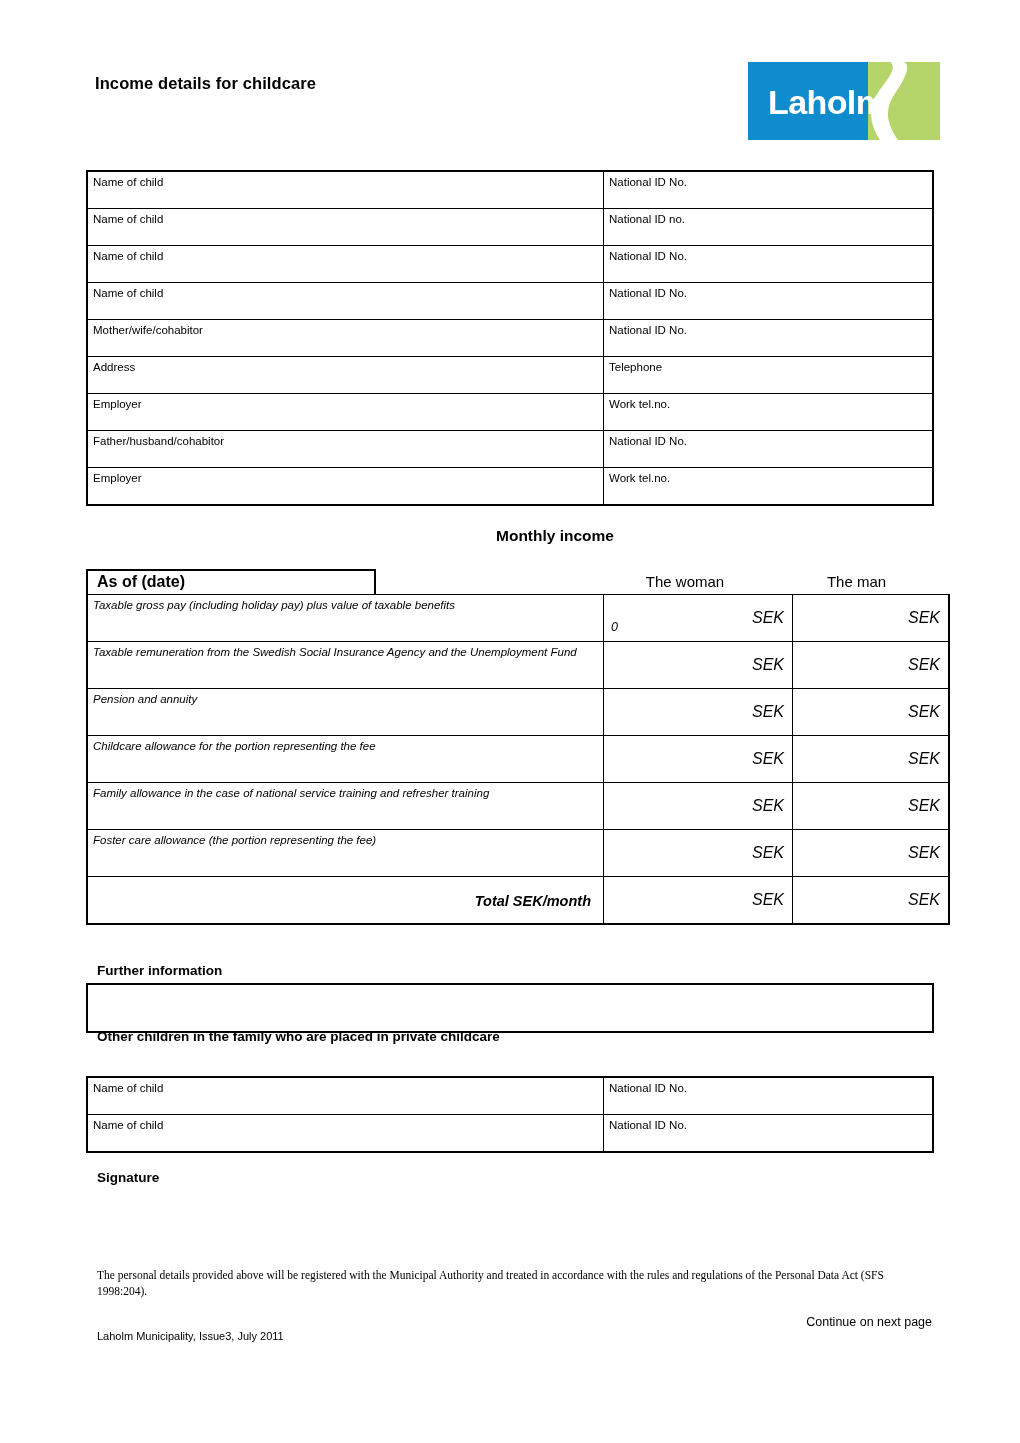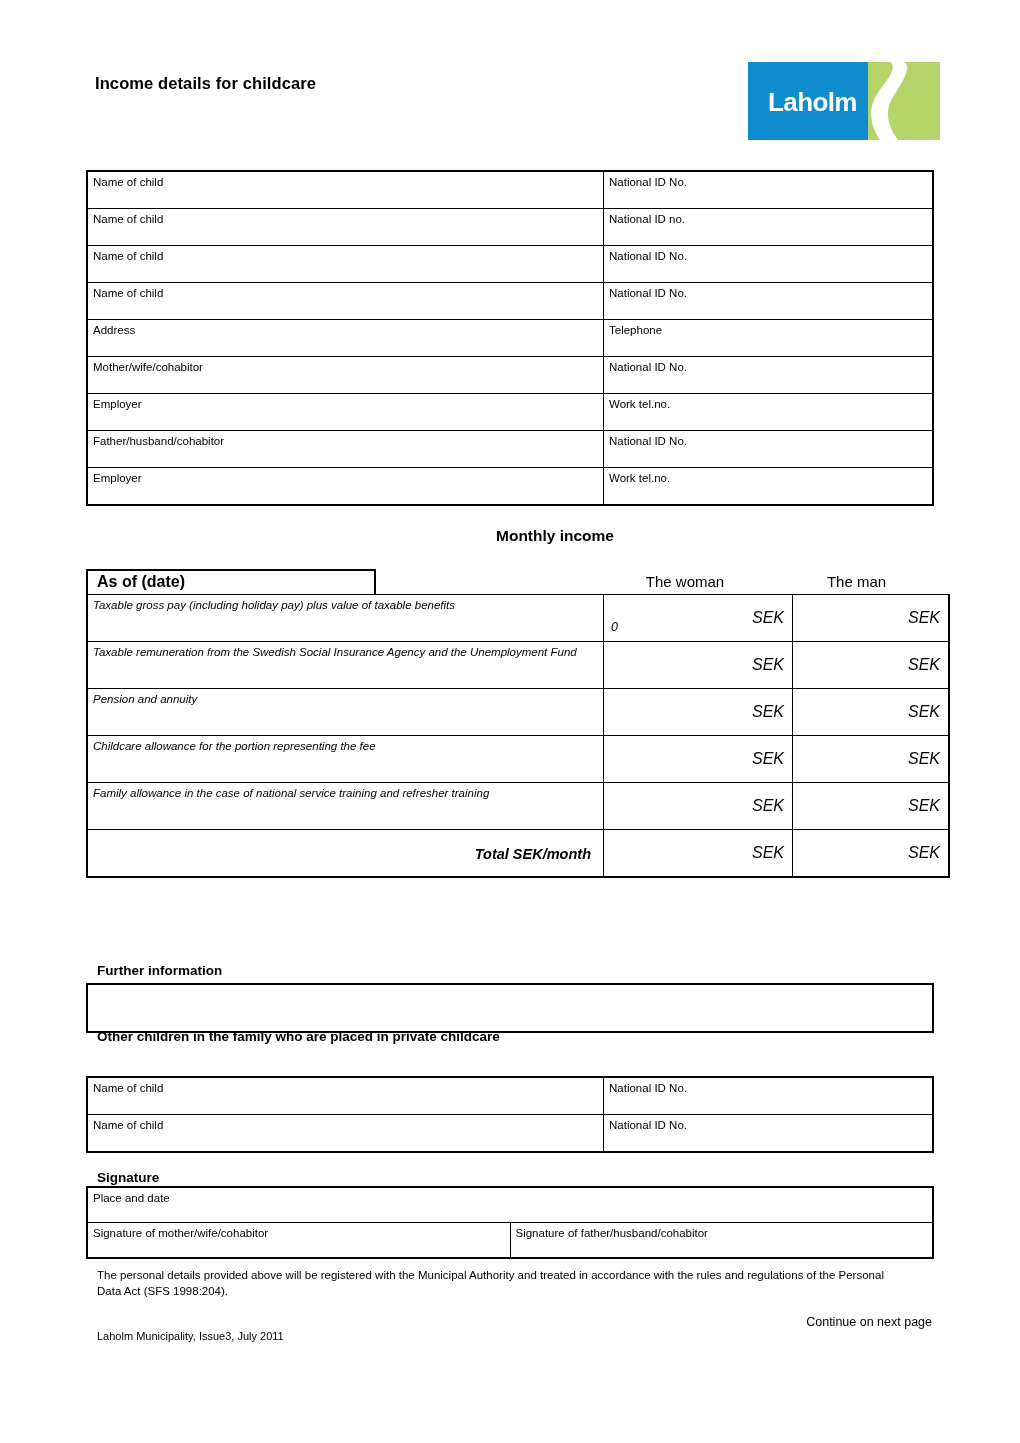--- a/index.html
+++ b/index.html
@@ -65,21 +65,21 @@
     top: 0;
     width: 100px;
     height: 78px;
   }
   .logo .wordmark {
     position: absolute;
     left: 20px;
     top: 50%;
     transform: translateY(-46%);
     color: #ffffff;
-    font-size: 26px;
+    font-size: 34px;
     font-weight: bold;
     letter-spacing: -0.6px;
     font-family: "Liberation Sans", sans-serif;
     z-index: 3;
   }
 
   
   .ftable {
     position: absolute;
     border-collapse: collapse;
@@ -233,21 +233,21 @@
   #signature-table td { height: 31px; }
 
   
   .privacy-note {
     position: absolute;
     left: 97px;
     top: 1268px;
     width: 800px;
     font-size: 11.5px;
     line-height: 1.35;
-    font-family: Liberation Sans, sans-serif;
+    font-family: Liberation Serif, serif;
     font-stretch: condensed;
   }
   .continue-note {
     position: absolute;
     right: 88px;
     top: 1315px;
     font-size: 12.5px;
     font-family: "Liberation Sans", sans-serif;
     font-stretch: condensed;
   }
@@ -290,26 +290,26 @@
       </tr>
       <tr>
         <td>Name of child</td>
         <td>National ID No.</td>
       </tr>
       <tr>
         <td>Name of child</td>
         <td>National ID No.</td>
       </tr>
       <tr>
+        <td>Mother/wife/cohabitor</td>
+        <td>National ID No.</td>
+      </tr>
+      <tr>
         <td>Address</td>
         <td>Telephone</td>
-      </tr>
-      <tr>
-        <td>Mother/wife/cohabitor</td>
-        <td>National ID No.</td>
       </tr>
       <tr>
         <td>Employer</td>
         <td>Work tel.no.</td>
       </tr>
       <tr>
         <td>Father/husband/cohabitor</td>
         <td>National ID No.</td>
       </tr>
       <tr>
@@ -404,20 +404,35 @@
           </div>
         </td>
         <td class="amount man">
           <div class="amt-inner">
             <span class="amt-val"></span>
             <span class="amt-cur">SEK</span>
           </div>
         </td>
       </tr>
 
+      <tr>
+        <td class="label">Foster care allowance (the portion representing the fee)</td>
+        <td class="amount woman">
+          <div class="amt-inner">
+            <span class="amt-val"></span>
+            <span class="amt-cur">SEK</span>
+          </div>
+        </td>
+        <td class="amount man">
+          <div class="amt-inner">
+            <span class="amt-val"></span>
+            <span class="amt-cur">SEK</span>
+          </div>
+        </td>
+      </tr>
 
       <tr class="total">
         <td class="label total-label">Total SEK/month</td>
         <td class="amount woman">
           <div class="amt-inner">
             <span class="amt-val"></span>
             <span class="amt-cur">SEK</span>
           </div>
         </td>
         <td class="amount man">
@@ -442,29 +457,18 @@
         <td>National ID No.</td>
       </tr>
       <tr>
         <td>Name of child</td>
         <td>National ID No.</td>
       </tr>
     </tbody>
   </table>
 
   <div class="sub-heading" id="signature-heading">Signature</div>
-  <table class="ftable" id="signature-table">
-    <tbody>
-      <tr>
-        <td colspan="2">Place and date</td>
-      </tr>
-      <tr>
-        <td style="width:398px">Signature of mother/wife/cohabitor</td>
-        <td>Signature of father/husband/cohabitor</td>
-      </tr>
-    </tbody>
-  </table>
 
   <div class="privacy-note">The personal details provided above will be registered with the Municipal Authority and treated in accordance with the rules and regulations of the Personal Data Act (SFS 1998:204).</div>
   <div class="continue-note">Continue on next page</div>
   <div class="issue-note">Laholm Municipality, Issue3, July 2011</div>
 
 </div>
 
 </body></html>

